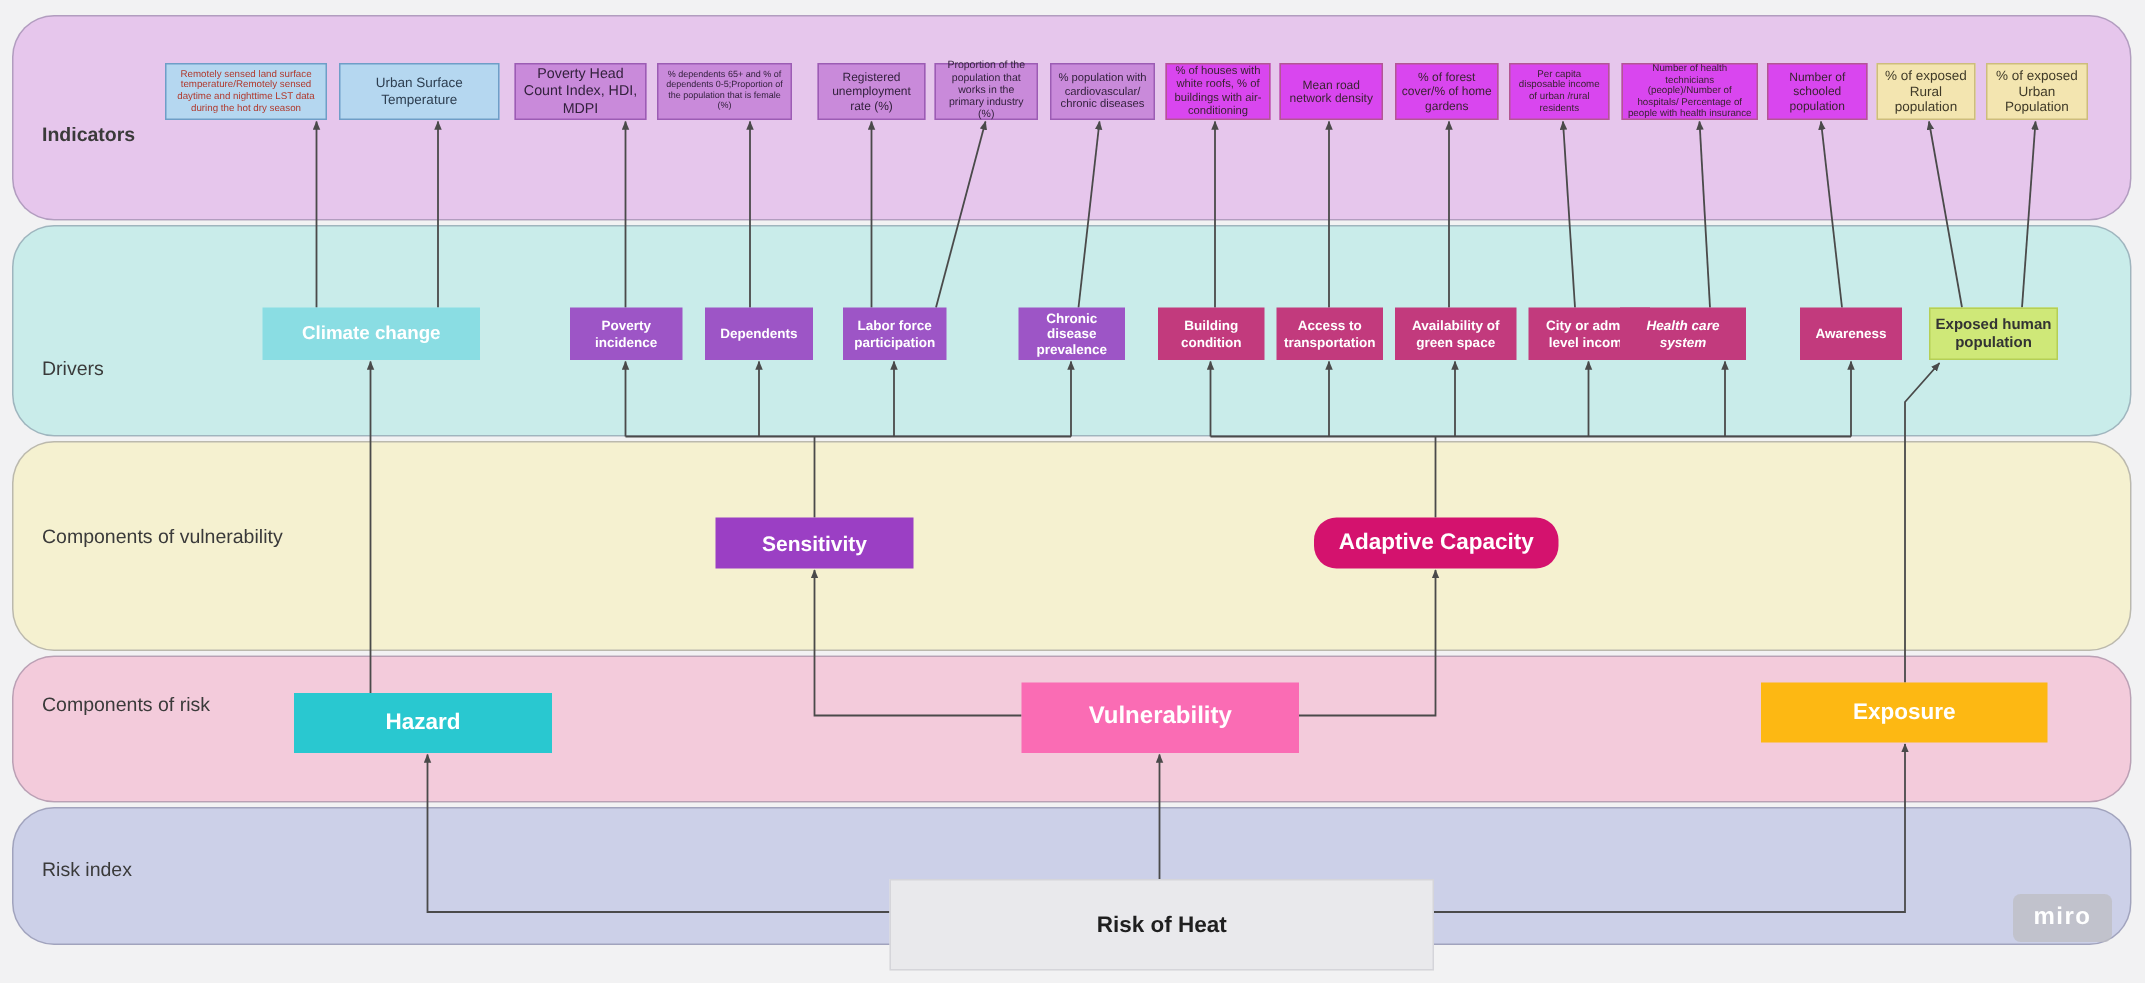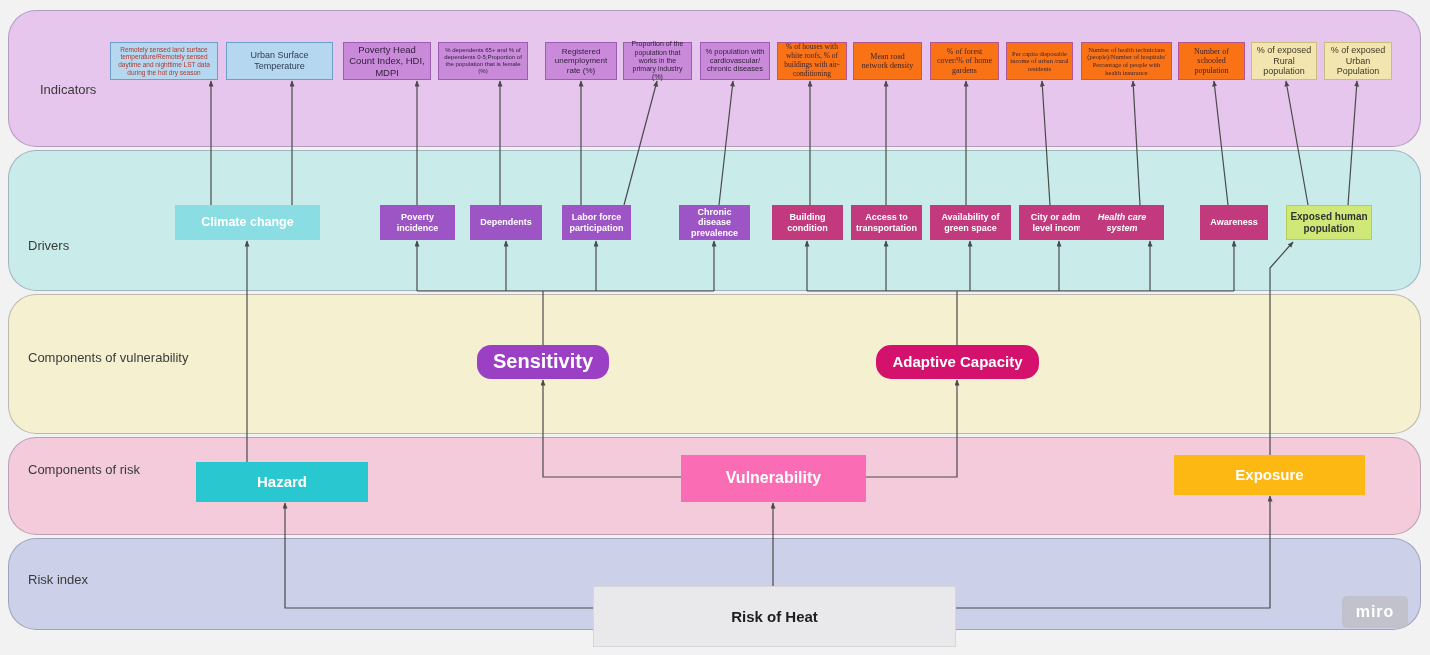--- a/index.html
+++ b/index.html
@@ -10,47 +10,47 @@
   .band-vuln{background:#f5f1d0;}
   .band-risk{background:#f3cbdb;}
   .band-index{background:#ccd0e8;}
   .band-label{position:absolute;font-size:13px;color:#3a3a3a;}
   .node{position:absolute;display:flex;align-items:center;justify-content:center;text-align:center;box-sizing:border-box;padding:2px 3px;line-height:1.18;}
   .ind{top:42px;height:38px;border:1px solid;}
   .drv{top:205px;height:35px;color:#fff;font-weight:700;}
   .c-blue{background:#b5d7f0;border-color:#6f9ec7;color:#2d3e50;}
   .t-red{color:#b03a2e;}
   .c-purple-ind{background:#c98ada;border-color:#9c5cb4;color:#33213d;}
-  .c-pink-ind{background:#f97316;border-color:#b35694;color:#3a2333;font-family:Liberation Serif, serif;}
+  .c-pink-ind{background:#d946ef;border-color:#b35694;color:#3a2333;}
   .c-yellow-ind{background:#f3e5b0;border-color:#cdbd7c;color:#3f3a28;}
   .c-cyan{background:#8adde3;font-weight:600;font-size:12.5px;}
   .c-purple-drv{background:#9d55c6;}
   .c-pink-drv{background:#c23a7d;}
   .c-lime{background:#cfe878;border:1px solid #b5cf55;color:#333;font-weight:700;}
-  .c-sens{background:#9b3fc4;color:#fff;font-weight:700;font-size:20px;border-radius:14px;}
+  .c-sens{background:#9b3fc4;color:#fff;font-weight:700;font-size:14px;}
   .c-adapt{background:#d4126e;color:#fff;font-weight:700;font-size:15px;border-radius:15px;}
   .c-hazard{background:#29c8d0;color:#fff;font-weight:700;font-size:15px;}
   .c-vuln{background:#fa6cb4;color:#fff;font-weight:700;font-size:16px;}
   .c-expo{background:#fdb813;color:#fff;font-weight:700;font-size:15px;}
   .c-risk{background:#e9e9ec;border:1px solid #d5d5da;color:#1f1f1f;font-weight:700;font-size:15px;}
   .connectors{position:absolute;left:0;top:0;pointer-events:none;}
   .miro{position:absolute;left:1342px;top:596px;width:66px;height:32px;background:rgba(190,190,195,.75);border-radius:5px;display:flex;align-items:center;justify-content:center;color:#fff;font-size:16px;font-weight:600;letter-spacing:1px;}
 </style>
 </head>
 <body>
 
 <div class="board">
 
   <div class="band band-indicators" style="top:10px;height:137px;"></div>
   <div class="band band-drivers" style="top:150px;height:141px;"></div>
   <div class="band band-vuln" style="top:294px;height:140px;"></div>
   <div class="band band-risk" style="top:437px;height:98px;"></div>
   <div class="band band-index" style="top:538px;height:92px;"></div>
 
-  <div class="band-label" style="left:40px;top:82px;">Indicators</div>
+  <div class="band-label" style="left:28px;top:82px;font-weight:bold;">Indicators</div>
   <div class="band-label" style="left:28px;top:238px;">Drivers</div>
   <div class="band-label" style="left:28px;top:350px;">Components of vulnerability</div>
   <div class="band-label" style="left:28px;top:462px;">Components of risk</div>
   <div class="band-label" style="left:28px;top:572px;">Risk index</div>
 
   <svg class="connectors" width="1430" height="655" viewBox="0 0 1430 655">
     <defs>
       <marker id="arw" markerWidth="8" markerHeight="8" refX="5.5" refY="2.5" orient="auto" markerUnits="userSpaceOnUse">
         <path d="M0,0 L6,2.5 L0,5 Z" fill="#4a4a4a"></path>
       </marker>

